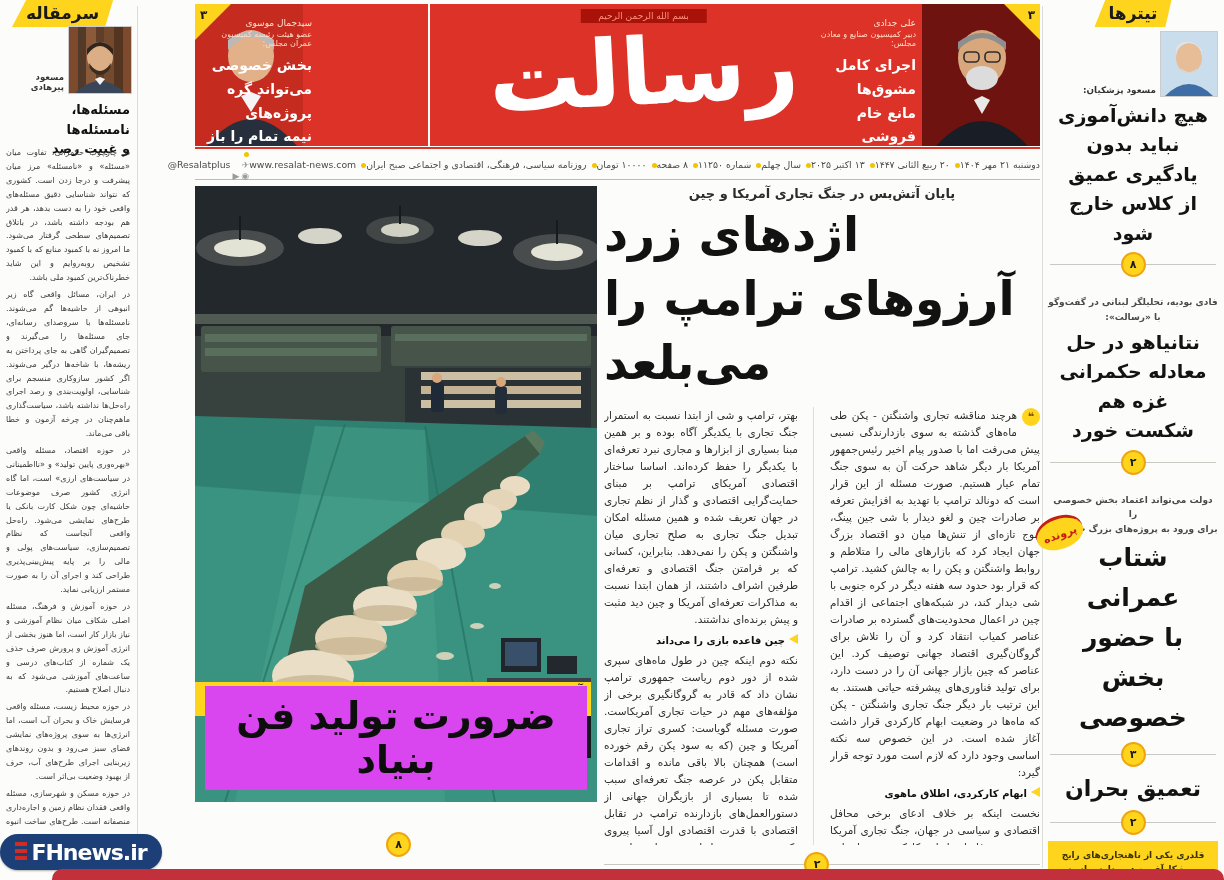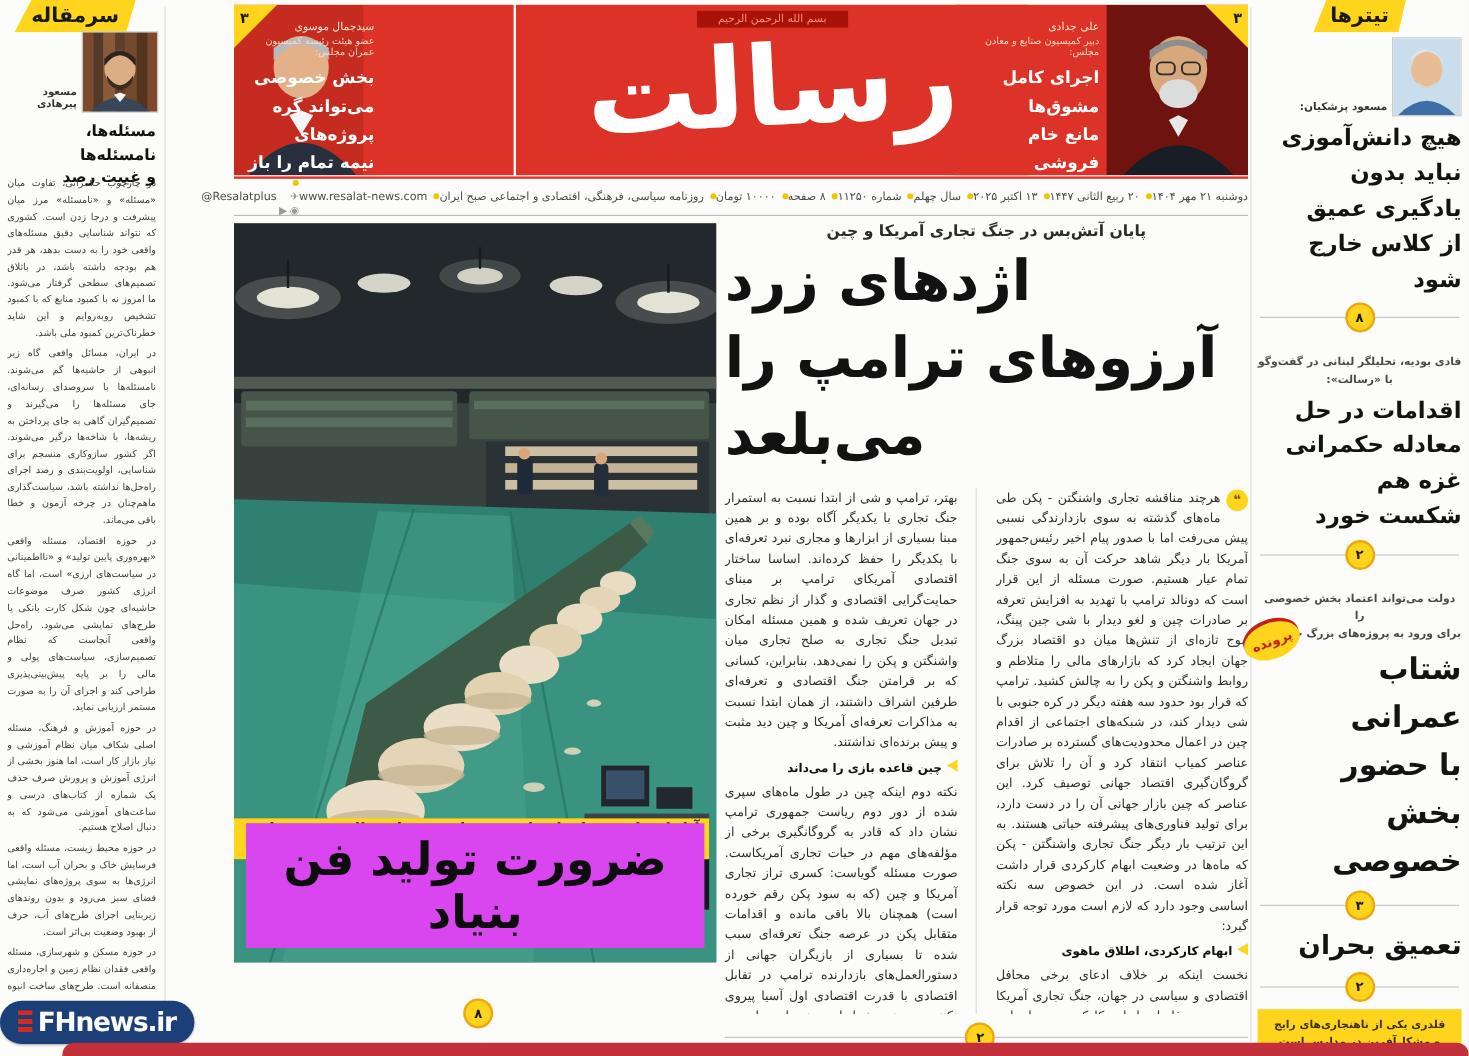--- a/index.html
+++ b/index.html
@@ -72,21 +72,21 @@
               border-bottom:5px solid transparent;margin-left:4px;}
   .art-foot{display:flex;align-items:center;margin-top:7px;}
   .art-foot .l1{flex:1.05;height:1px;background:#c9c9c4;}
   .art-foot .l2{flex:1;height:1px;background:#c9c9c4;}
   
   .titles{position:absolute;left:1048px;top:0;width:170px;}
   .titles-tag{text-align:center;margin-bottom:4px;}
   .t-item1-head{display:flex;align-items:flex-end;gap:4px;justify-content:flex-start;margin-top:4px;}
   .t-photo{width:56px;height:64px;flex:0 0 auto;border:1px solid #ccc;}
   .t-speaker{font-size:8.8px;font-weight:bold;color:#333;padding-bottom:2px;}
-  .t-headline{font-weight:900;color:#131313;}
+  .t-headline{text-align:center;font-weight:900;color:#131313;}
   .h1a{font-size:19px;line-height:1.55;margin-top:4px;}
   .t-kicker{text-align:center;font-size:9px;font-weight:600;color:#4a4a4a;margin-top:18px;line-height:1.6;}
   .h3a{font-size:25px;line-height:1.6;margin-top:2px;}
   .h4a{font-size:22px;line-height:1.6;margin-top:4px;}
   .item3{position:relative;}
   .dossier{position:absolute;left:-12px;top:26px;width:48px;height:30px;background:#ffd41c;border-radius:50%;
            transform:rotate(-20deg);display:flex;align-items:center;justify-content:center;color:#c41f14;
            font-size:11px;font-weight:800;box-shadow:0 -3px 0 #c41f14;}
   .ybox{background:#ffd41c;margin-top:6px;padding:7px 6px 2px;}
   .ybox .t-kicker{color:#3a3200;font-weight:700;margin-top:0;}
@@ -367,21 +367,21 @@
         <div>از کلاس خارج شود</div>
       </div>
       <div class="sep">
           <span class="pg">۸</span>
         </div>
     </div>
 
     <div>
       <div class="t-kicker">فادی بودیه، تحلیلگر لبنانی در گفت‌وگو با «رسالت»:</div>
       <div class="t-headline h1a">
-        <div>اقدامات در حل</div>
+        <div>نتانیاهو در حل</div>
         <div>معادله حکمرانی غزه هم</div>
         <div>شکست خورد</div>
       </div>
       <div class="sep">
           <span class="pg">۲</span>
         </div>
     </div>
 
     <div class="item3">
       <div class="t-kicker">

